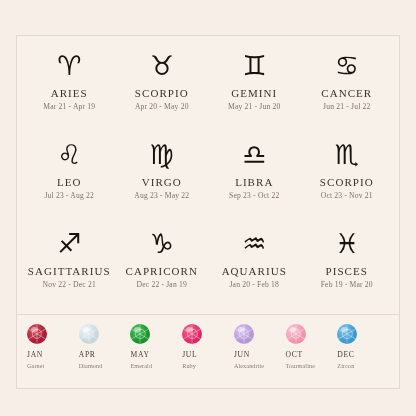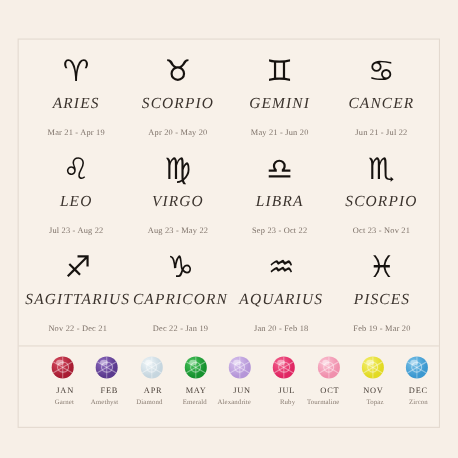--- a/index.html
+++ b/index.html
@@ -49,51 +49,50 @@
   }
   .glyph {
     height: 40px;
     line-height: 40px;
     font-size: 27px;
     color: #16120f;
     font-family: "DejaVu Sans", sans-serif;
     letter-spacing: 0;
   }
   .z-name {
-    font-size: 14px;
+    font-size: 11px;
     letter-spacing: 1.05px;
     color: #3a322c;
     margin-top: 1px;
     white-space: nowrap;
-    font-style: italic;
   }
   .z-dates {
     font-size: 7.6px;
     color: #7d7168;
-    margin-top: 13px;
+    margin-top: 3px;
     white-space: nowrap;
     letter-spacing: 0.18px;
   }
   #divider {
     height: 1px;
     background: #e3d9cf;
     margin: 0;
   }
   #stone-area {
     flex: 1;
     display: flex;
     align-items: flex-start;
     padding: 9px 10px 0 10px;
     box-sizing: border-box;
   }
   .stone-cell {
     flex: 1 1 8.3333%;
     display: flex;
     flex-direction: column;
-    align-items: flex-end;
+    align-items: flex-start;
   }
   .gem {
     width: 20px;
     height: 20px;
     border-radius: 50%;
     position: relative;
     overflow: hidden;
   }
   .gem .facets {
     position: absolute;
@@ -256,29 +255,20 @@
       <div class="stone-cell">
         <div class="gem" style="background: radial-gradient(circle at 34% 30%, rgb(214, 75, 96) 0%, rgb(168, 29, 51) 62%, rgb(168, 29, 51) 100%);">
             <div class="facets"></div>
             <div class="cross"></div>
             <div class="shine"></div>
           </div>
         <div class="m-abbr">JAN</div>
         <div class="m-stone">Garnet</div>
       </div>
 
-      <div class="stone-cell">
-        <div class="gem" style="background: radial-gradient(circle at 34% 30%, rgb(142, 107, 192) 0%, rgb(91, 58, 142) 62%, rgb(91, 58, 142) 100%);">
-            <div class="facets"></div>
-            <div class="cross"></div>
-            <div class="shine"></div>
-          </div>
-        <div class="m-abbr">FEB</div>
-        <div class="m-stone">Amethyst</div>
-      </div>
 
 
       <div class="stone-cell">
         <div class="gem" style="background: radial-gradient(circle at 34% 30%, rgb(238, 245, 248) 0%, rgb(198, 214, 223) 62%, rgb(198, 214, 223) 100%);">
             <div class="facets"></div>
             <div class="cross"></div>
             <div class="shine"></div>
           </div>
         <div class="m-abbr">APR</div>
         <div class="m-stone">Diamond</div>
@@ -288,60 +278,51 @@
         <div class="gem" style="background: radial-gradient(circle at 34% 30%, rgb(73, 196, 92) 0%, rgb(23, 146, 47) 62%, rgb(23, 146, 47) 100%);">
             <div class="facets"></div>
             <div class="cross"></div>
             <div class="shine"></div>
           </div>
         <div class="m-abbr">MAY</div>
         <div class="m-stone">Emerald</div>
       </div>
 
       <div class="stone-cell">
+        <div class="gem" style="background: radial-gradient(circle at 34% 30%, rgb(244, 100, 143) 0%, rgb(224, 38, 99) 62%, rgb(224, 38, 99) 100%);">
+            <div class="facets"></div>
+            <div class="cross"></div>
+            <div class="shine"></div>
+          </div>
+        <div class="m-abbr">JUL</div>
+        <div class="m-stone">Ruby</div>
+      </div>
+
+      <div class="stone-cell">
         <div class="gem" style="background: radial-gradient(circle at 34% 30%, rgb(216, 195, 238) 0%, rgb(181, 150, 216) 62%, rgb(181, 150, 216) 100%);">
             <div class="facets"></div>
             <div class="cross"></div>
             <div class="shine"></div>
           </div>
         <div class="m-abbr">JUN</div>
         <div class="m-stone">Alexandrite</div>
       </div>
 
-      <div class="stone-cell">
-        <div class="gem" style="background: radial-gradient(circle at 34% 30%, rgb(244, 100, 143) 0%, rgb(224, 38, 99) 62%, rgb(224, 38, 99) 100%);">
-            <div class="facets"></div>
-            <div class="cross"></div>
-            <div class="shine"></div>
-          </div>
-        <div class="m-abbr">JUL</div>
-        <div class="m-stone">Ruby</div>
-      </div>
-
 
 
       <div class="stone-cell">
         <div class="gem" style="background: radial-gradient(circle at 34% 30%, rgb(251, 195, 211) 0%, rgb(240, 144, 173) 62%, rgb(240, 144, 173) 100%);">
             <div class="facets"></div>
             <div class="cross"></div>
             <div class="shine"></div>
           </div>
         <div class="m-abbr">OCT</div>
         <div class="m-stone">Tourmaline</div>
       </div>
 
-      <div class="stone-cell">
-        <div class="gem" style="background: radial-gradient(circle at 34% 30%, rgb(244, 239, 114) 0%, rgb(226, 218, 35) 62%, rgb(226, 218, 35) 100%);">
-            <div class="facets"></div>
-            <div class="cross"></div>
-            <div class="shine"></div>
-          </div>
-        <div class="m-abbr">NOV</div>
-        <div class="m-stone">Topaz</div>
-      </div>
 
       <div class="stone-cell">
         <div class="gem" style="background: radial-gradient(circle at 34% 30%, rgb(121, 194, 232) 0%, rgb(60, 152, 208) 62%, rgb(60, 152, 208) 100%);">
             <div class="facets"></div>
             <div class="cross"></div>
             <div class="shine"></div>
           </div>
         <div class="m-abbr">DEC</div>
         <div class="m-stone">Zircon</div>
       </div>

